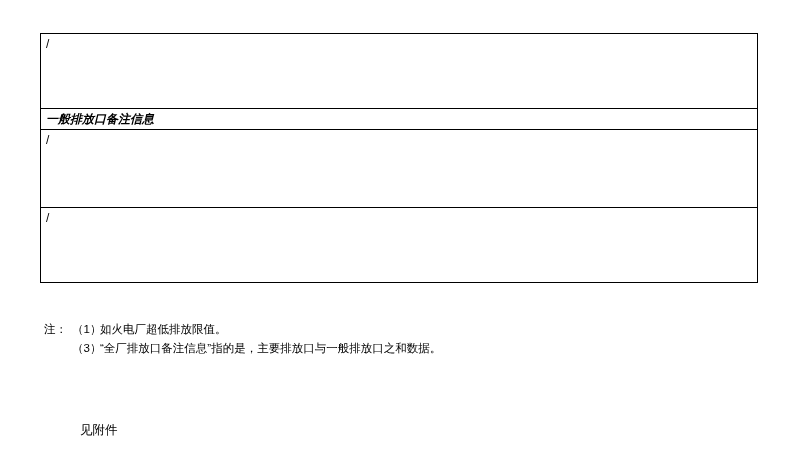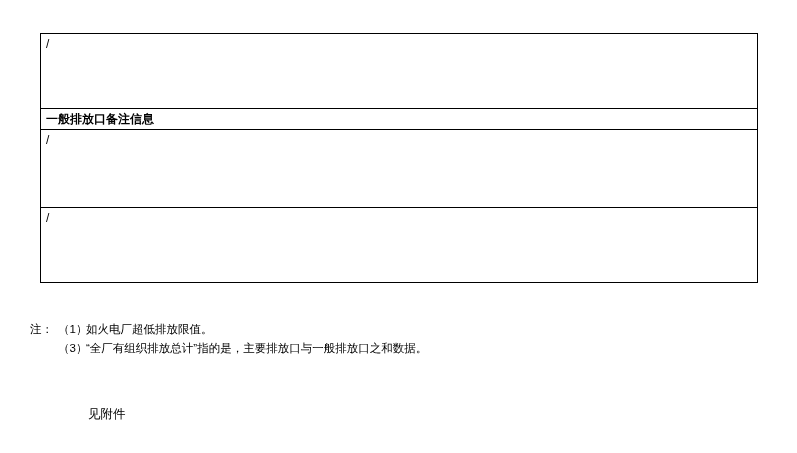--- a/index.html
+++ b/index.html
@@ -42,29 +42,30 @@
     height: 75px;
   }
   .row.value-tall {
     height: 78px;
   }
   .row.header {
     height: 21px;
     font-weight: bold;
     font-size: 12px;
     padding-top: 3px;
+    font-style: italic;
   }
   .slash {
     font-size: 12px;
     line-height: 14px;
   }
   
   .notes {
     position: absolute;
-    left: 30px;
+    left: 44px;
     top: 320px;
     width: 700px;
     font-size: 11.5px;
     line-height: 19px;
   }
   .note-line {
     white-space: nowrap;
   }
   .note-label {
     display: inline-block;
@@ -82,23 +83,22 @@
     position: absolute;
     left: 66px;
     top: 398px;
     font-size: 12.5px;
     font-weight: bold;
     white-space: nowrap;
   }
   .calc-body {
     position: absolute;
     left: 80px;
-    top: 406px;
+    top: 422px;
     font-size: 12.5px;
-    margin-left: 8px;
   }
 </style>
 </head>
 <body>
 
 <div class="page">
 
   <div class="table-block">
     <div class="row value">
       <span class="slash">/</span>
@@ -112,19 +112,19 @@
     <div class="row value">
       <span class="slash">/</span>
     </div>
   </div>
 
   <div class="notes">
     <div class="note-line first">
       <span class="note-label">注：</span><span class="note-idx">（1）</span><span>如火电厂超低排放限值。</span>
     </div>
     <div class="note-line">
-      <span class="note-label"></span><span class="note-idx">（3）</span><span>“全厂有组织排放总计”指的是，主要排放口与一般排放口之和数据。</span>
+      <span class="note-label"></span><span class="note-idx">（3）</span><span>“全厂排放口备注信息”指的是，主要排放口与一般排放口之和数据。</span>
     </div>
   </div>
 
   <div class="calc-body">见附件</div>
 
 </div>
 
 </body></html>

